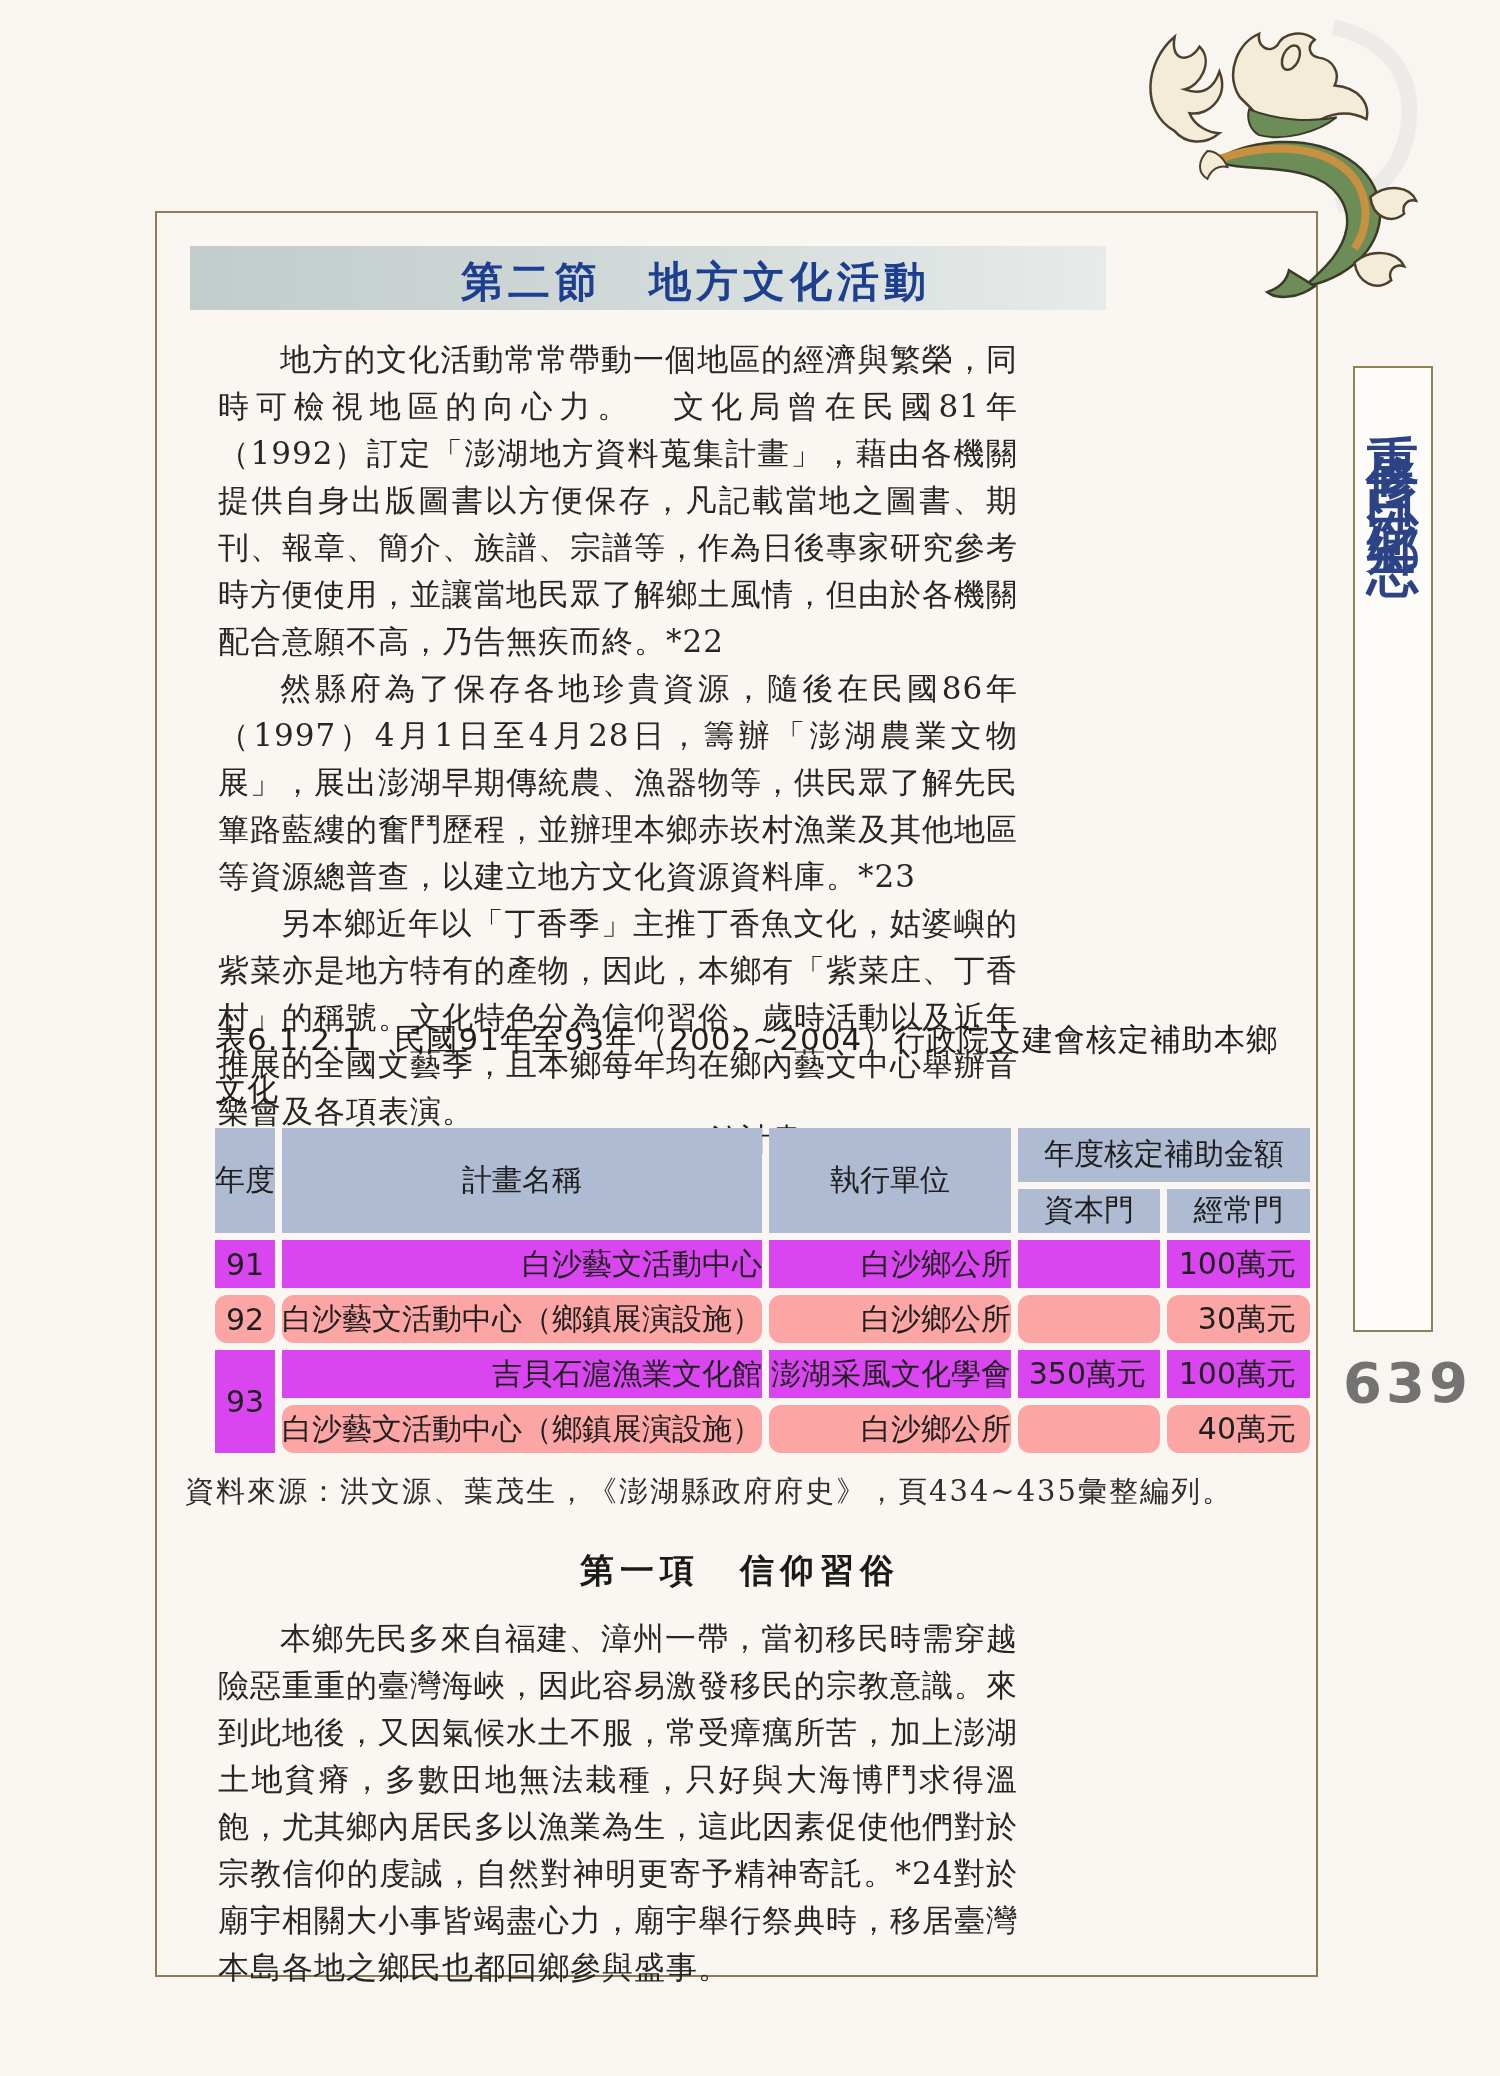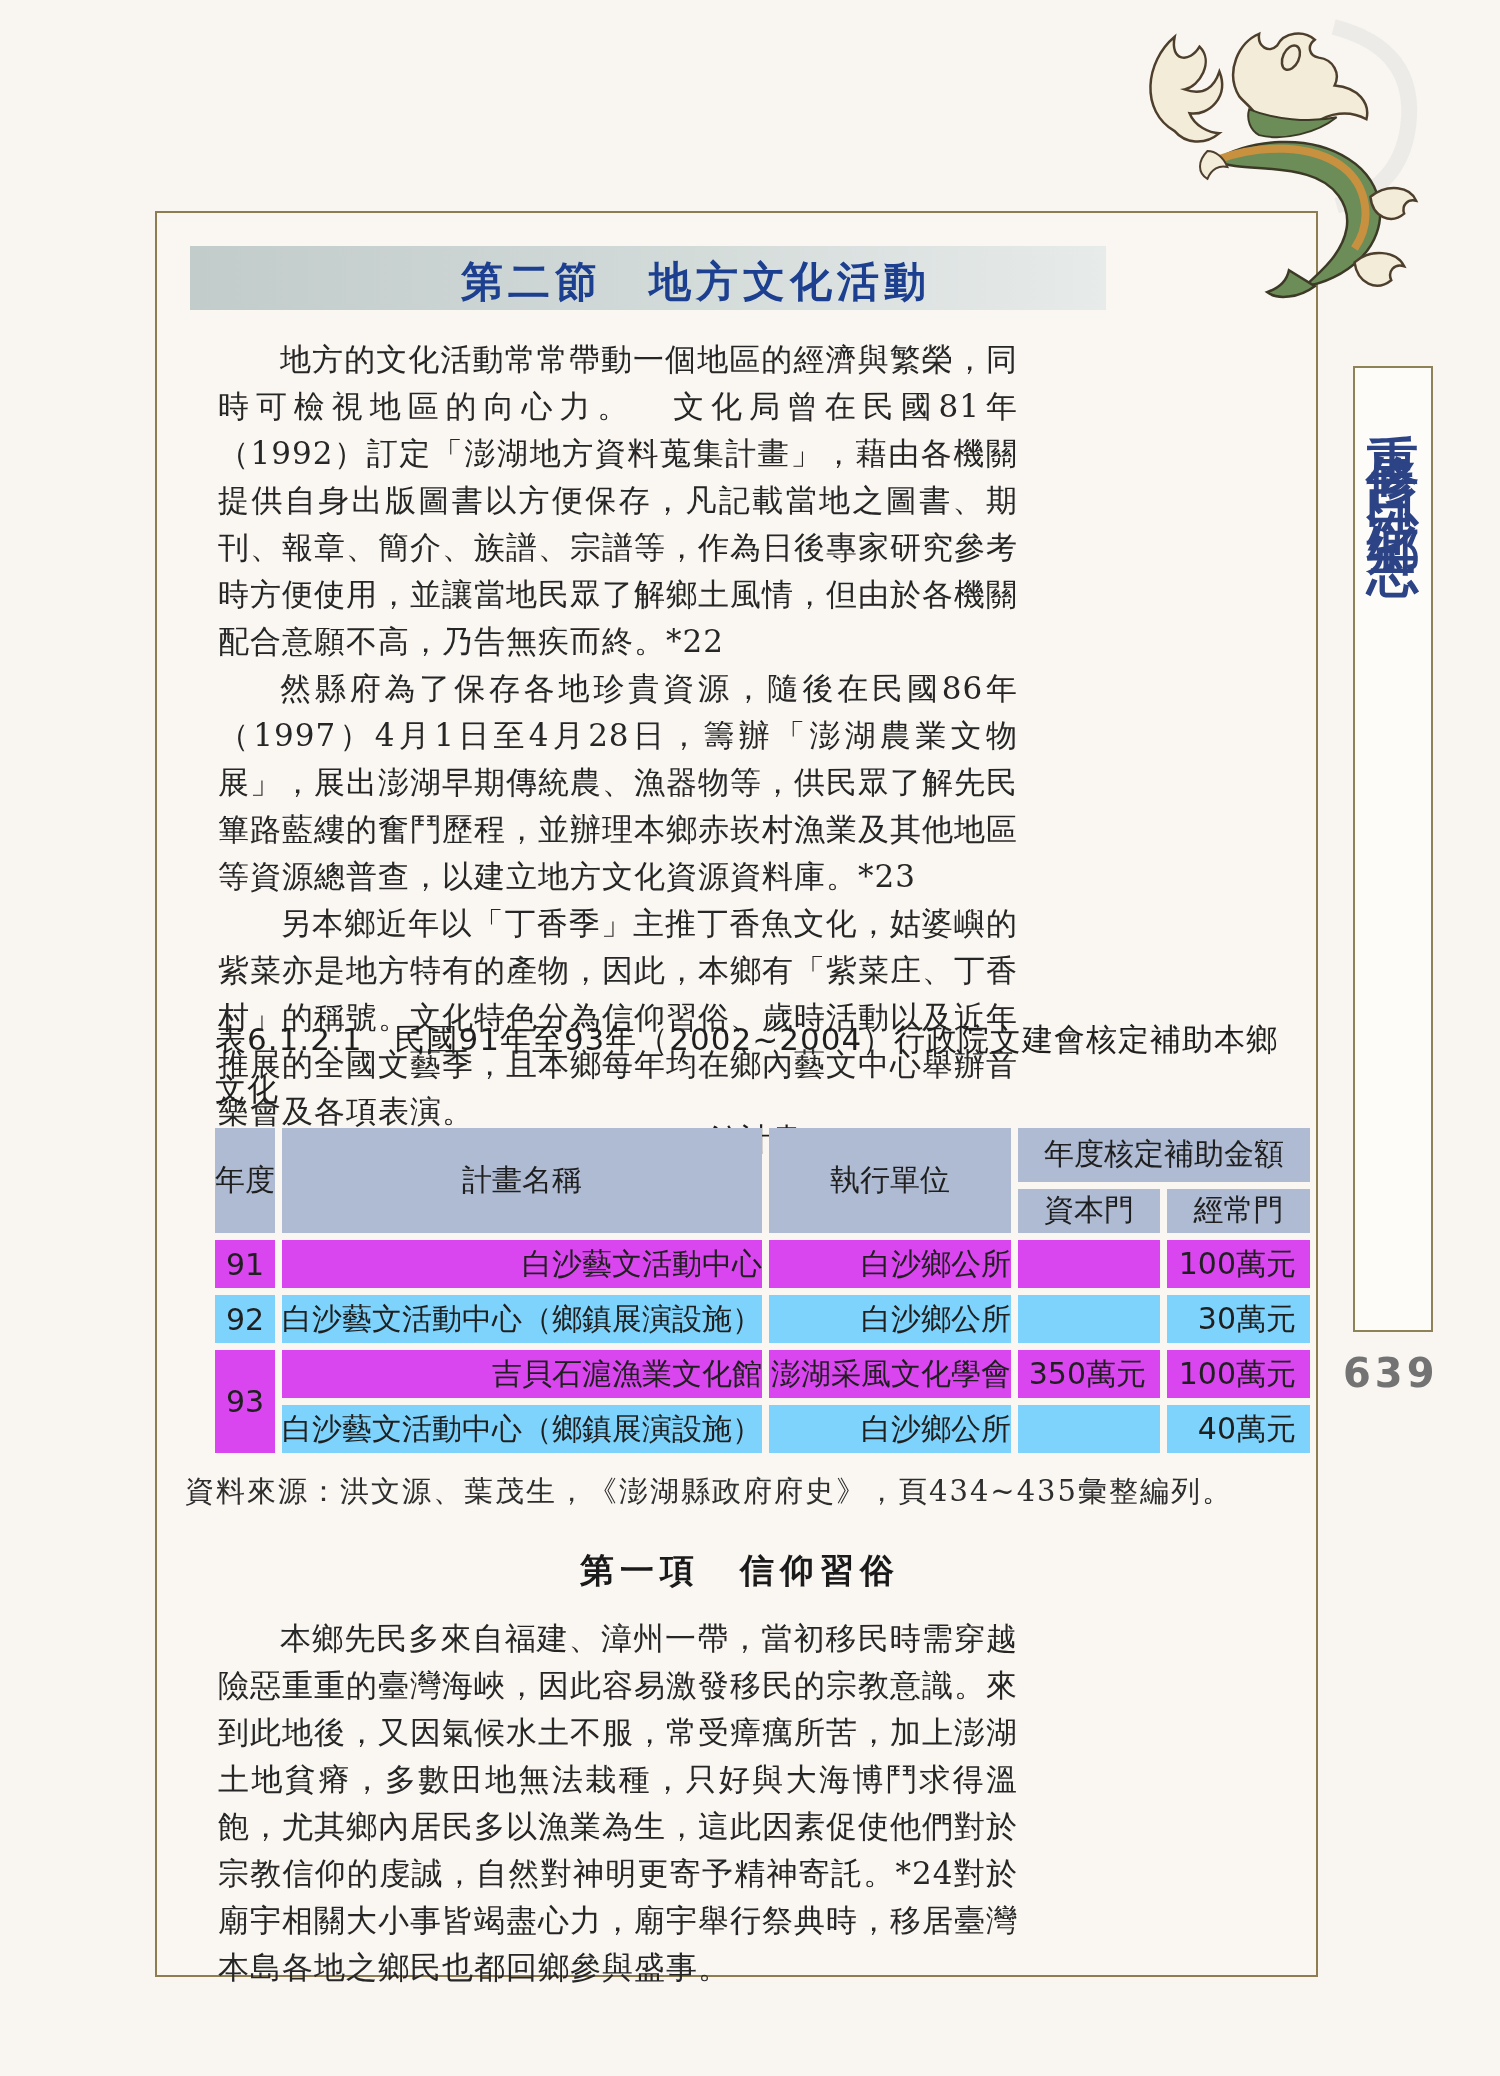--- a/index.html
+++ b/index.html
@@ -52,21 +52,21 @@
   .grant-table th,.grant-table td{
     font-weight:normal;vertical-align:middle;padding:0;
     overflow:hidden;white-space:nowrap;
   }
   .grant-table th{background:#aebbd2;text-align:center;}
   .grant-table th.h1{height:50px;}
   .grant-table th.h2{height:32px;}
   .grant-table th.hy{height:105px;}
   .grant-table td{height:48px;}
   .cell-blue{background:#d946ef;}
-  .cell-tan{background:#7dd3fc;}
+  .cell-tan{background:#fca5a5;border-radius:12px;}
   td.c-year{text-align:center;}
   td.c-plan,td.c-agency{text-align:right;}
   td.amt{text-align:right;padding-right:14px;}
   .source{
     position:absolute;left:185px;top:1472px;width:1110px;
     font-size:29px;color:#2e2e2e;letter-spacing:2px;
   }
   .subsection-title{
     position:absolute;left:185px;top:1548px;width:1110px;
     text-align:center;
@@ -80,21 +80,21 @@
   }
   .side-label{
     writing-mode:vertical-rl;text-orientation:upright;
     margin-top:24px;
     font-size:52px;letter-spacing:22px;color:#2c4386;font-weight:600;
     font-family:"DejaVu Serif","Liberation Serif",serif;
   }
   .page-number{
     position:absolute;left:1343px;top:1350px;
     font-family:"DejaVu Sans","Liberation Sans",sans-serif;
-    font-size:40px;font-weight:bold;color:#737373;letter-spacing:4px;
+    font-size:56px;font-weight:bold;color:#737373;letter-spacing:4px;
   }
 </style>
 </head>
 <body>
 
 <div class="page">
 
   <div class="content-box"></div>
 
   <div class="title-bar">

